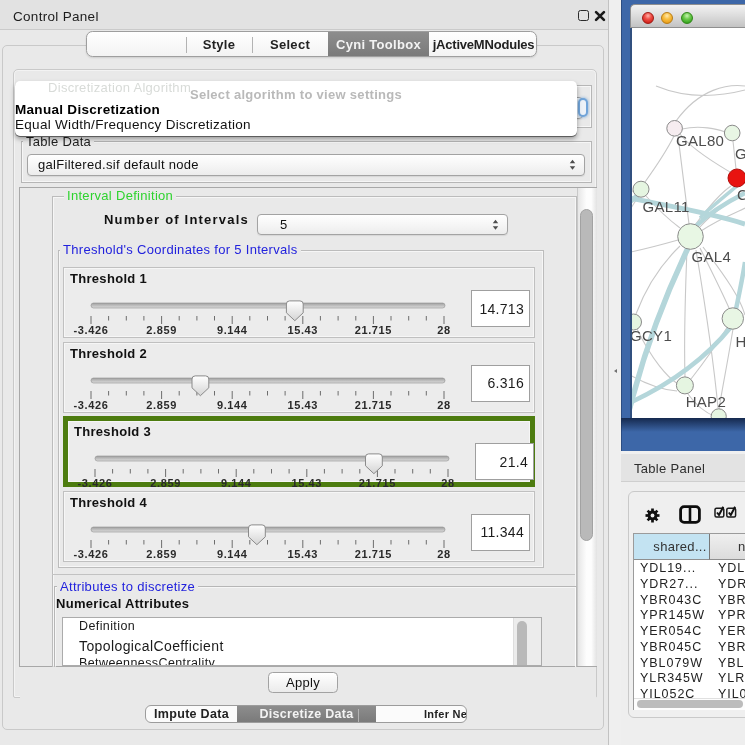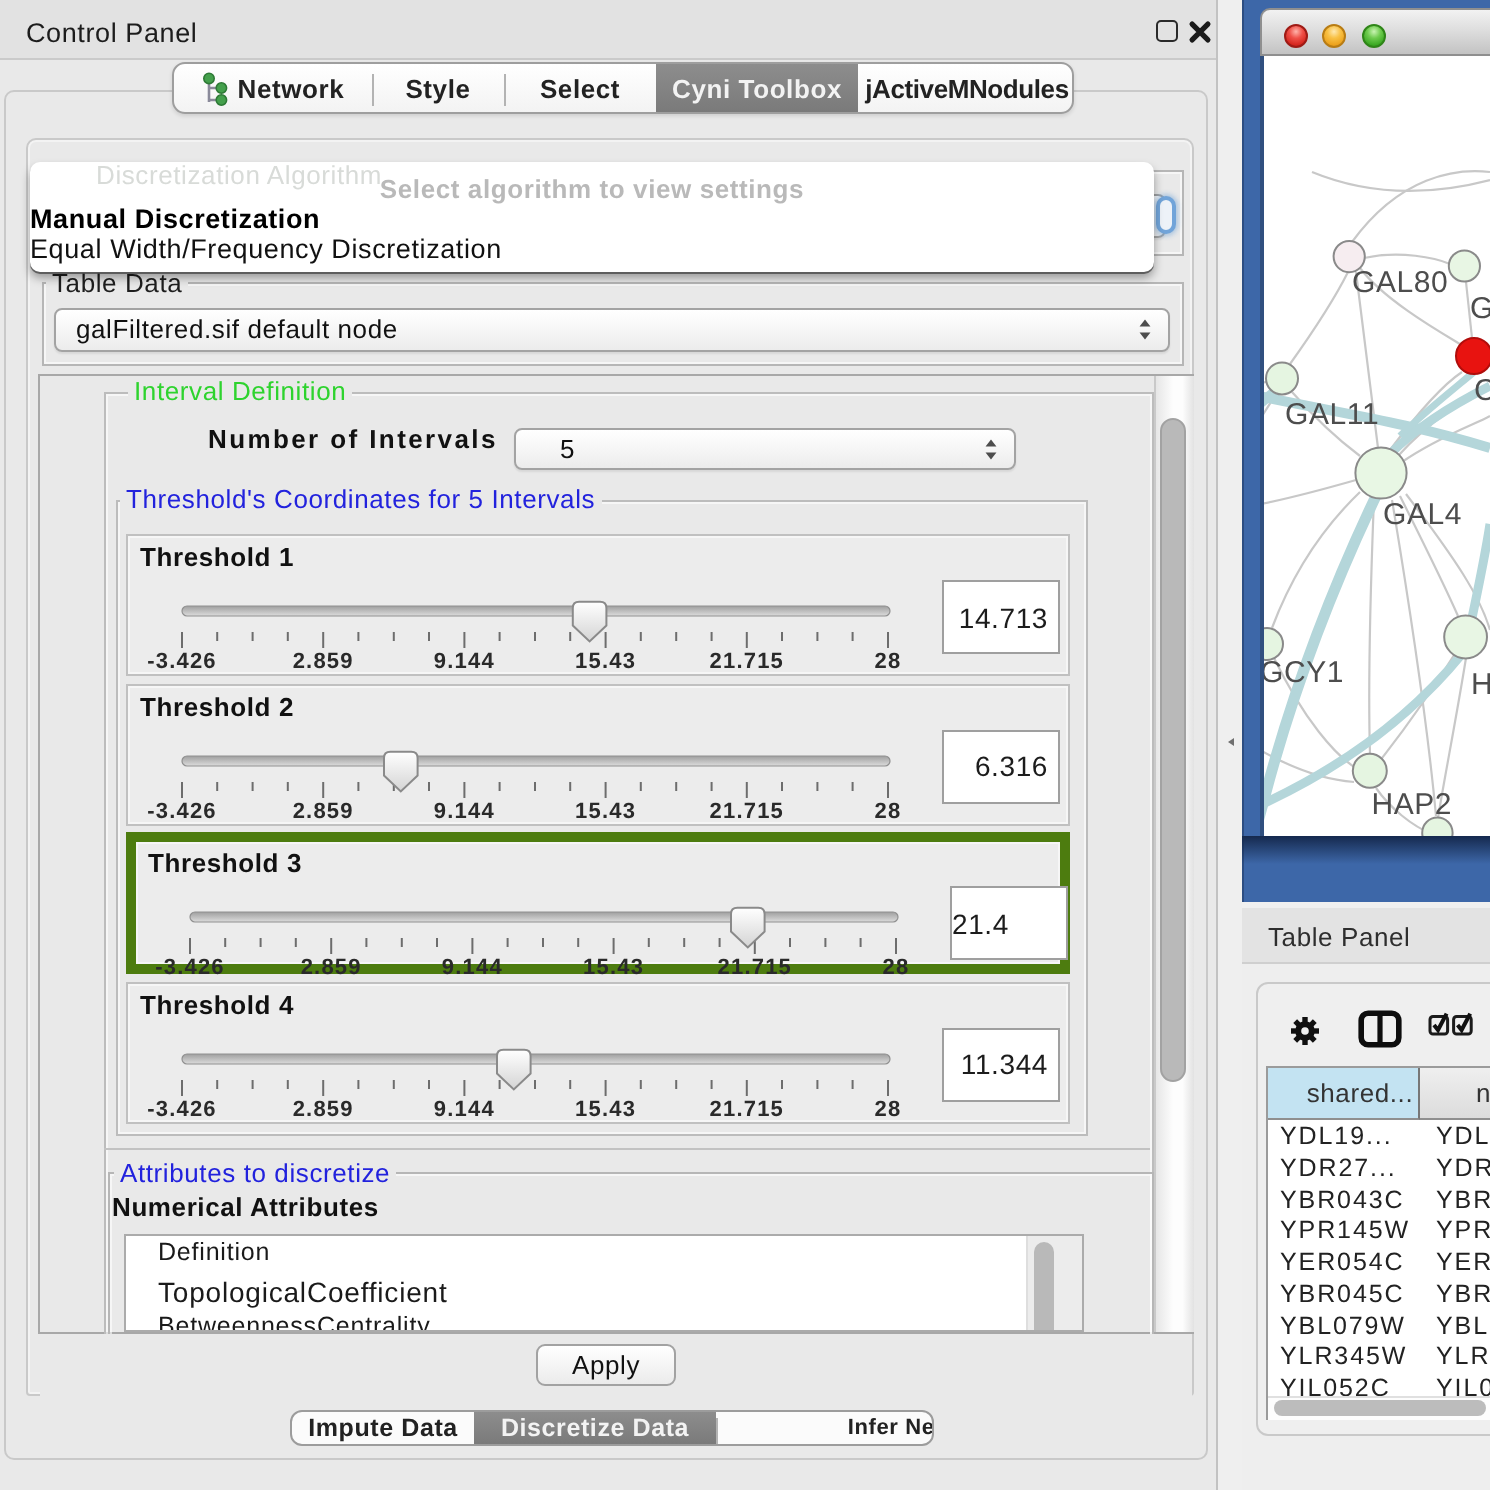--- a/index.html
+++ b/index.html
@@ -25,27 +25,20 @@
 <div class="abs" style="left:13px;top:8.5px;font-size:13.5px;color:#1c1c1c;">Control Panel</div>
 <div class="abs" style="left:578px;top:10px;width:9px;height:9px;border:1.7px solid #2a2a2a;border-radius:2.5px;"></div>
 <svg class="abs" style="left:593px;top:9px;" width="14" height="14" viewBox="0 0 16 16">
  <path d="M3.5 3.5 L12.5 12.5 M12.5 3.5 L3.5 12.5" stroke="#1a1a1a" stroke-width="3" stroke-linecap="round"></path>
 </svg>
 
 <div class="abs" style="left:2px;top:45px;width:602px;height:685px;border:1px solid #c9c9c9;border-radius:5px;box-sizing:border-box;"></div>
 <div class="abs" style="left:13px;top:69px;width:584px;height:629px;border:1px solid #c9c9c9;border-radius:5px 5px 2px 2px;box-shadow:inset 0 0 0 1px #f3f3f3;box-sizing:border-box;"></div>
 
 <div class="abs" style="left:86px;top:31px;width:451px;height:26px;background:linear-gradient(#ffffff,#f3f3f3);box-shadow:0 1px 2px rgba(0,0,0,.12);border:1px solid #9e9e9e;border-radius:6.5px;box-sizing:border-box;overflow:hidden;">
-  <div class="tabseg" style="left:0;width:99px;border-left:none;">
-    <svg width="14" height="17" viewBox="0 0 14 17" style="margin-right:4px;">
-      <path d="M3.5 3.5 V15 M3.5 8 H9.5 M3.5 14 H9.5" stroke="#8a8a9a" stroke-width="1.3" fill="none"></path>
-      <circle cx="3.5" cy="3.2" r="2.6" fill="#44a04c" stroke="#2e7a36" stroke-width=".8"></circle>
-      <circle cx="9.7" cy="8" r="2.6" fill="#44a04c" stroke="#2e7a36" stroke-width=".8"></circle>
-      <circle cx="9.7" cy="14" r="2.6" fill="#44a04c" stroke="#2e7a36" stroke-width=".8"></circle>
-    </svg>Network</div>
   <div class="tsep" style="left:99px;"></div>
     <div class="tabseg" style="left:99px;width:66px;">Style</div>
   <div class="tsep" style="left:165px;"></div>
     <div class="tabseg" style="left:165px;width:76px;">Select</div>
   <div class="tabseg" style="left:241px;width:101px;background:linear-gradient(#8d8d8d,#7a7a7a);color:#f3f3f3;">Cyni Toolbox</div>
   <div class="tabseg" style="left:342px;width:109px;letter-spacing:-.2px;">jActiveMNodules</div>
 </div>
 
 <div class="grp" style="left:21px;top:85px;width:569px;height:41px;"></div>
 <div class="combo" style="left:27px;top:97px;width:554px;height:20px;"></div>
@@ -221,21 +214,21 @@
 <g font-family="Liberation Sans, sans-serif" font-size="11" font-weight="bold" letter-spacing="0.6" fill="#2a2a2a">
         <text x="27.0" y="66" text-anchor="middle">-3.426</text>
         <text x="97.6" y="66" text-anchor="middle">2.859</text>
         <text x="168.2" y="66" text-anchor="middle">9.144</text>
         <text x="238.8" y="66" text-anchor="middle">15.43</text>
         <text x="309.4" y="66" text-anchor="middle">21.715</text>
         <text x="380.0" y="66" text-anchor="middle">28</text>
       </g>
 <path transform="translate(305.9,37.5)" d="M-8.4,-1.5 Q-8.4,-4.6 -5.2,-4.6 L5.2,-4.6 Q8.4,-4.6 8.4,-1.5 L8.4,7.3 L0,15.2 L-8.4,7.3 Z" fill="url(#kg2)" stroke="#8a8a8a" stroke-width="1"></path>
 </svg>
-<div style="position:absolute;left:407px;top:22px;width:59px;height:37px;background:#fff;border:1px solid #9f9f9f;box-sizing:border-box;display:flex;align-items:center;font-size:14px;color:#1c1c1c;">
+<div style="position:absolute;left:407px;top:22px;width:59px;height:37px;background:#fff;border:1px solid #9f9f9f;box-sizing:border-box;display:flex;align-items:center;justify-content:flex-end;font-size:14px;color:#1c1c1c;">
       <span style="margin-right:5px;">21.4</span>
     </div>
 </div>
 <div class="abs" style="left:63px;top:490.5px;width:472px;height:71px;background:#ececec;border:1px solid #c0c0c0;box-shadow:inset 0 0 0 1px #f6f6f6;box-sizing:border-box;">
 <div style="position:absolute;left:6px;top:3px;font-size:13px;font-weight:bold;color:#111;">Threshold 4</div>
 <svg style="position:absolute;left:0;top:0;" width="470" height="69" viewBox="0 0 470 69">
 <defs>
 <linearGradient id="tg3" x1="0" y1="0" x2="0" y2="1">
           <stop offset="0" stop-color="#9f9f9f"></stop>
           <stop offset="1" stop-color="#dcdcdc"></stop>
@@ -295,21 +288,21 @@
   <div style="position:absolute;left:16px;top:38px;font-size:12.5px;letter-spacing:.4px;color:#1a1a1a;">BetweennessCentrality</div>
   <div style="position:absolute;right:0;top:0;width:27px;height:49px;background:#ececec;border-left:1px solid #dedede;"></div>
 <div style="position:absolute;right:14px;top:3px;width:10px;height:60px;background:#b9b9b9;border-radius:5px;"></div>
 </div>
 
 <div class="abs" style="left:20px;top:667px;width:576px;height:31px;background:#e9e9e9;"></div>
 <div class="abs" style="left:268px;top:672px;width:68px;height:19px;border:1px solid #a2a2a2;border-radius:4.5px;background:linear-gradient(#ffffff,#ebebeb);font-size:13px;color:#111;display:flex;align-items:center;justify-content:center;">Apply</div>
 
 <div class="abs" style="left:145px;top:705px;width:322px;height:18px;background:#fbfbfb;border:1px solid #9c9c9c;border-radius:6px;box-sizing:border-box;overflow:hidden;">
   <div class="tabseg" style="left:0;width:91px;font-size:12.5px;">Impute Data</div>
-  <div class="tabseg" style="left:91px;width:121px;background:linear-gradient(#8d8d8d,#7a7a7a);color:#f3f3f3;font-size:12.5px;">Discretize Data</div>
+  <div class="tabseg" style="left:91px;width:139px;background:linear-gradient(#8d8d8d,#7a7a7a);color:#f3f3f3;font-size:12.5px;">Discretize Data</div>
   <div class="tsep" style="left:212px;top:3px;height:13px;"></div>
     <div class="tabseg" style="left:212px;width:110px;font-size:11px;padding-left:48px;">Infer Network</div>
 </div>
 
 <div class="abs" style="left:15px;top:81px;width:562px;height:55px;background:#fff;border-radius:5px;
  box-shadow:0 1px 0 rgba(70,70,70,.75),0 3px 5px rgba(0,0,0,.35);"></div>
 <div class="abs" style="left:48px;top:80px;font-size:13px;color:#d8dbd8;">Discretization Algorithm</div>
 <div class="abs" style="left:15px;top:86.5px;width:562px;text-align:center;font-size:13px;font-weight:bold;color:#b9b9b9;">Select algorithm to view settings</div>
 <div class="abs" style="left:15px;top:102px;font-size:13.5px;font-weight:bold;color:#000;">Manual Discretization</div>
 <div class="abs" style="left:15px;top:116.5px;font-size:13.5px;color:#111;">Equal Width/Frequency Discretization</div>

